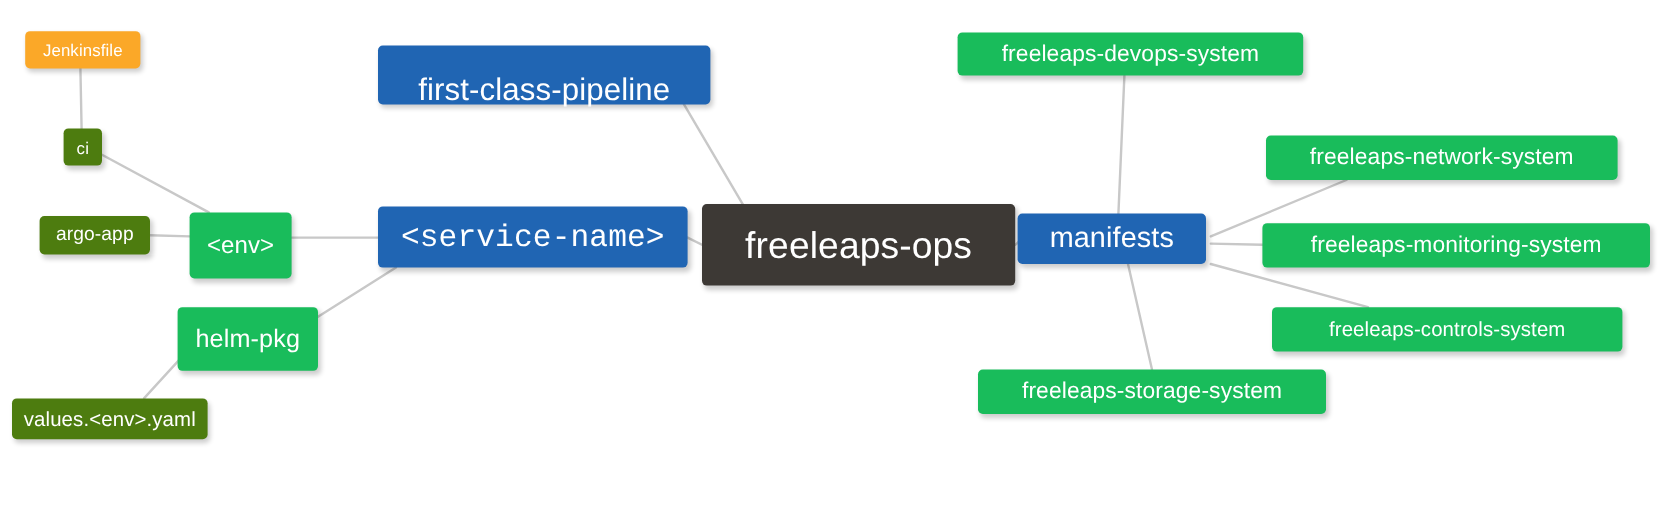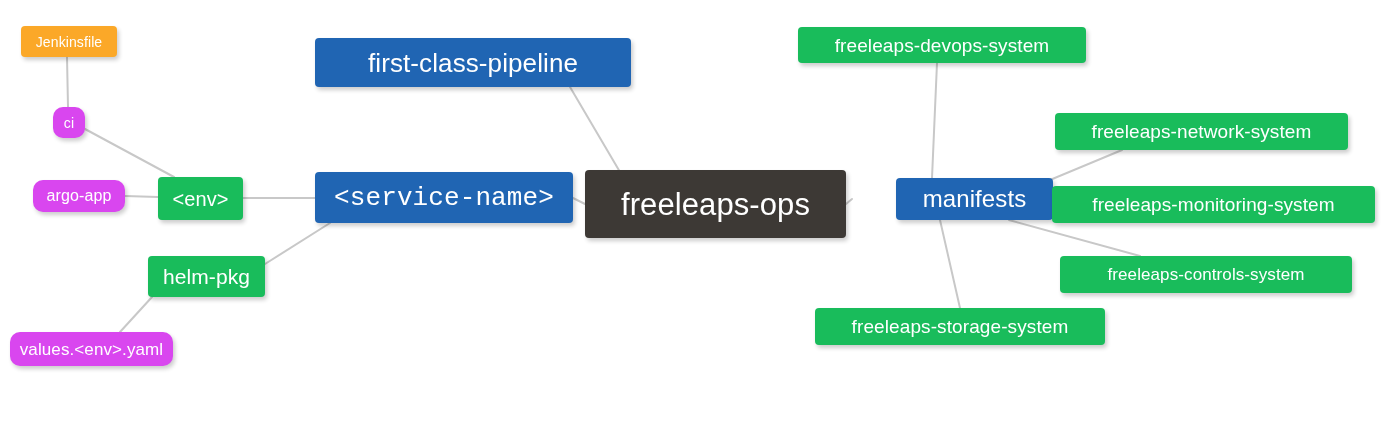--- a/index.html
+++ b/index.html
@@ -40,21 +40,21 @@
     box-shadow: 2px 3px 4px rgba(0,0,0,0.20);
     letter-spacing: 0.1px;
   }
   .node-label {
     display: block;
     color: #ffffff;
   }
   .n-root   { background: #3d3935; }
   .n-blue   { background: #2065b3; }
   .n-green  { background: #19bc5b; }
-  .n-red    { background: #d946ef; border-radius: 10px; }
+  .n-red    { background: #4d7c0f; }
   .n-orange { background: #fba828; }
 </style>
 </head>
 <body>
 
 <div id="mindmap-canvas">
   <svg id="edge-layer" viewBox="0 0 1390 421" width="1390" height="421">
       <line x1="585" y1="204" x2="573" y2="198" stroke="#c8c8c8" stroke-width="2" stroke-linecap="round"></line>
       <line x1="620" y1="172" x2="570" y2="87" stroke="#c8c8c8" stroke-width="2" stroke-linecap="round"></line>
       <line x1="846" y1="204" x2="852" y2="199" stroke="#c8c8c8" stroke-width="2" stroke-linecap="round"></line>
@@ -70,30 +70,30 @@
       <line x1="1009" y1="220" x2="1140" y2="256" stroke="#c8c8c8" stroke-width="2" stroke-linecap="round"></line>
       <line x1="940" y1="220" x2="960" y2="308" stroke="#c8c8c8" stroke-width="2" stroke-linecap="round"></line>
     </svg>
   <div id="node-layer">
       <div class="node n-root" style="left: 585px; top: 170px; width: 261px; height: 68px; font-size: 31px;">
         <span class="node-label">freeleaps-ops</span>
       </div>
       <div class="node n-blue" style="left: 315px; top: 172px; width: 258px; height: 51px; font-size: 26px; font-family: Liberation Mono, monospace;">
         <span class="node-label">&lt;service-name&gt;</span>
       </div>
-      <div class="node n-blue" style="left: 315px; top: 38px; width: 316px; height: 49px; font-size: 26px;">
+      <div class="node n-blue" style="left: 315px; top: 38px; width: 277px; height: 49px; font-size: 26px; align-items: flex-end;">
         <span class="node-label">first-class-pipeline</span>
       </div>
-      <div class="node n-blue" style="left: 896px; top: 178px; width: 157px; height: 42px; font-size: 24px; text-align: center;">
+      <div class="node n-blue" style="left: 848px; top: 178px; width: 157px; height: 42px; font-size: 24px; text-align: center;">
         <span class="node-label">manifests</span>
       </div>
-      <div class="node n-green" style="left: 158px; top: 177px; width: 85px; height: 43px; font-size: 20px;">
+      <div class="node n-green" style="left: 158px; top: 177px; width: 85px; height: 55px; font-size: 20px;">
         <span class="node-label">&lt;env&gt;</span>
       </div>
-      <div class="node n-green" style="left: 148px; top: 256px; width: 117px; height: 41px; font-size: 21px;">
+      <div class="node n-green" style="left: 148px; top: 256px; width: 117px; height: 53px; font-size: 21px;">
         <span class="node-label">helm-pkg</span>
       </div>
       <div class="node n-orange" style="left: 21px; top: 26px; width: 96px; height: 31px; font-size: 14px;">
         <span class="node-label">Jenkinsfile</span>
       </div>
       <div class="node n-red" style="left: 53px; top: 107px; width: 32px; height: 31px; font-size: 14px;">
         <span class="node-label">ci</span>
       </div>
       <div class="node n-red" style="left: 33px; top: 180px; width: 92px; height: 32px; font-size: 16px; align-items: center;">
         <span class="node-label">argo-app</span>

